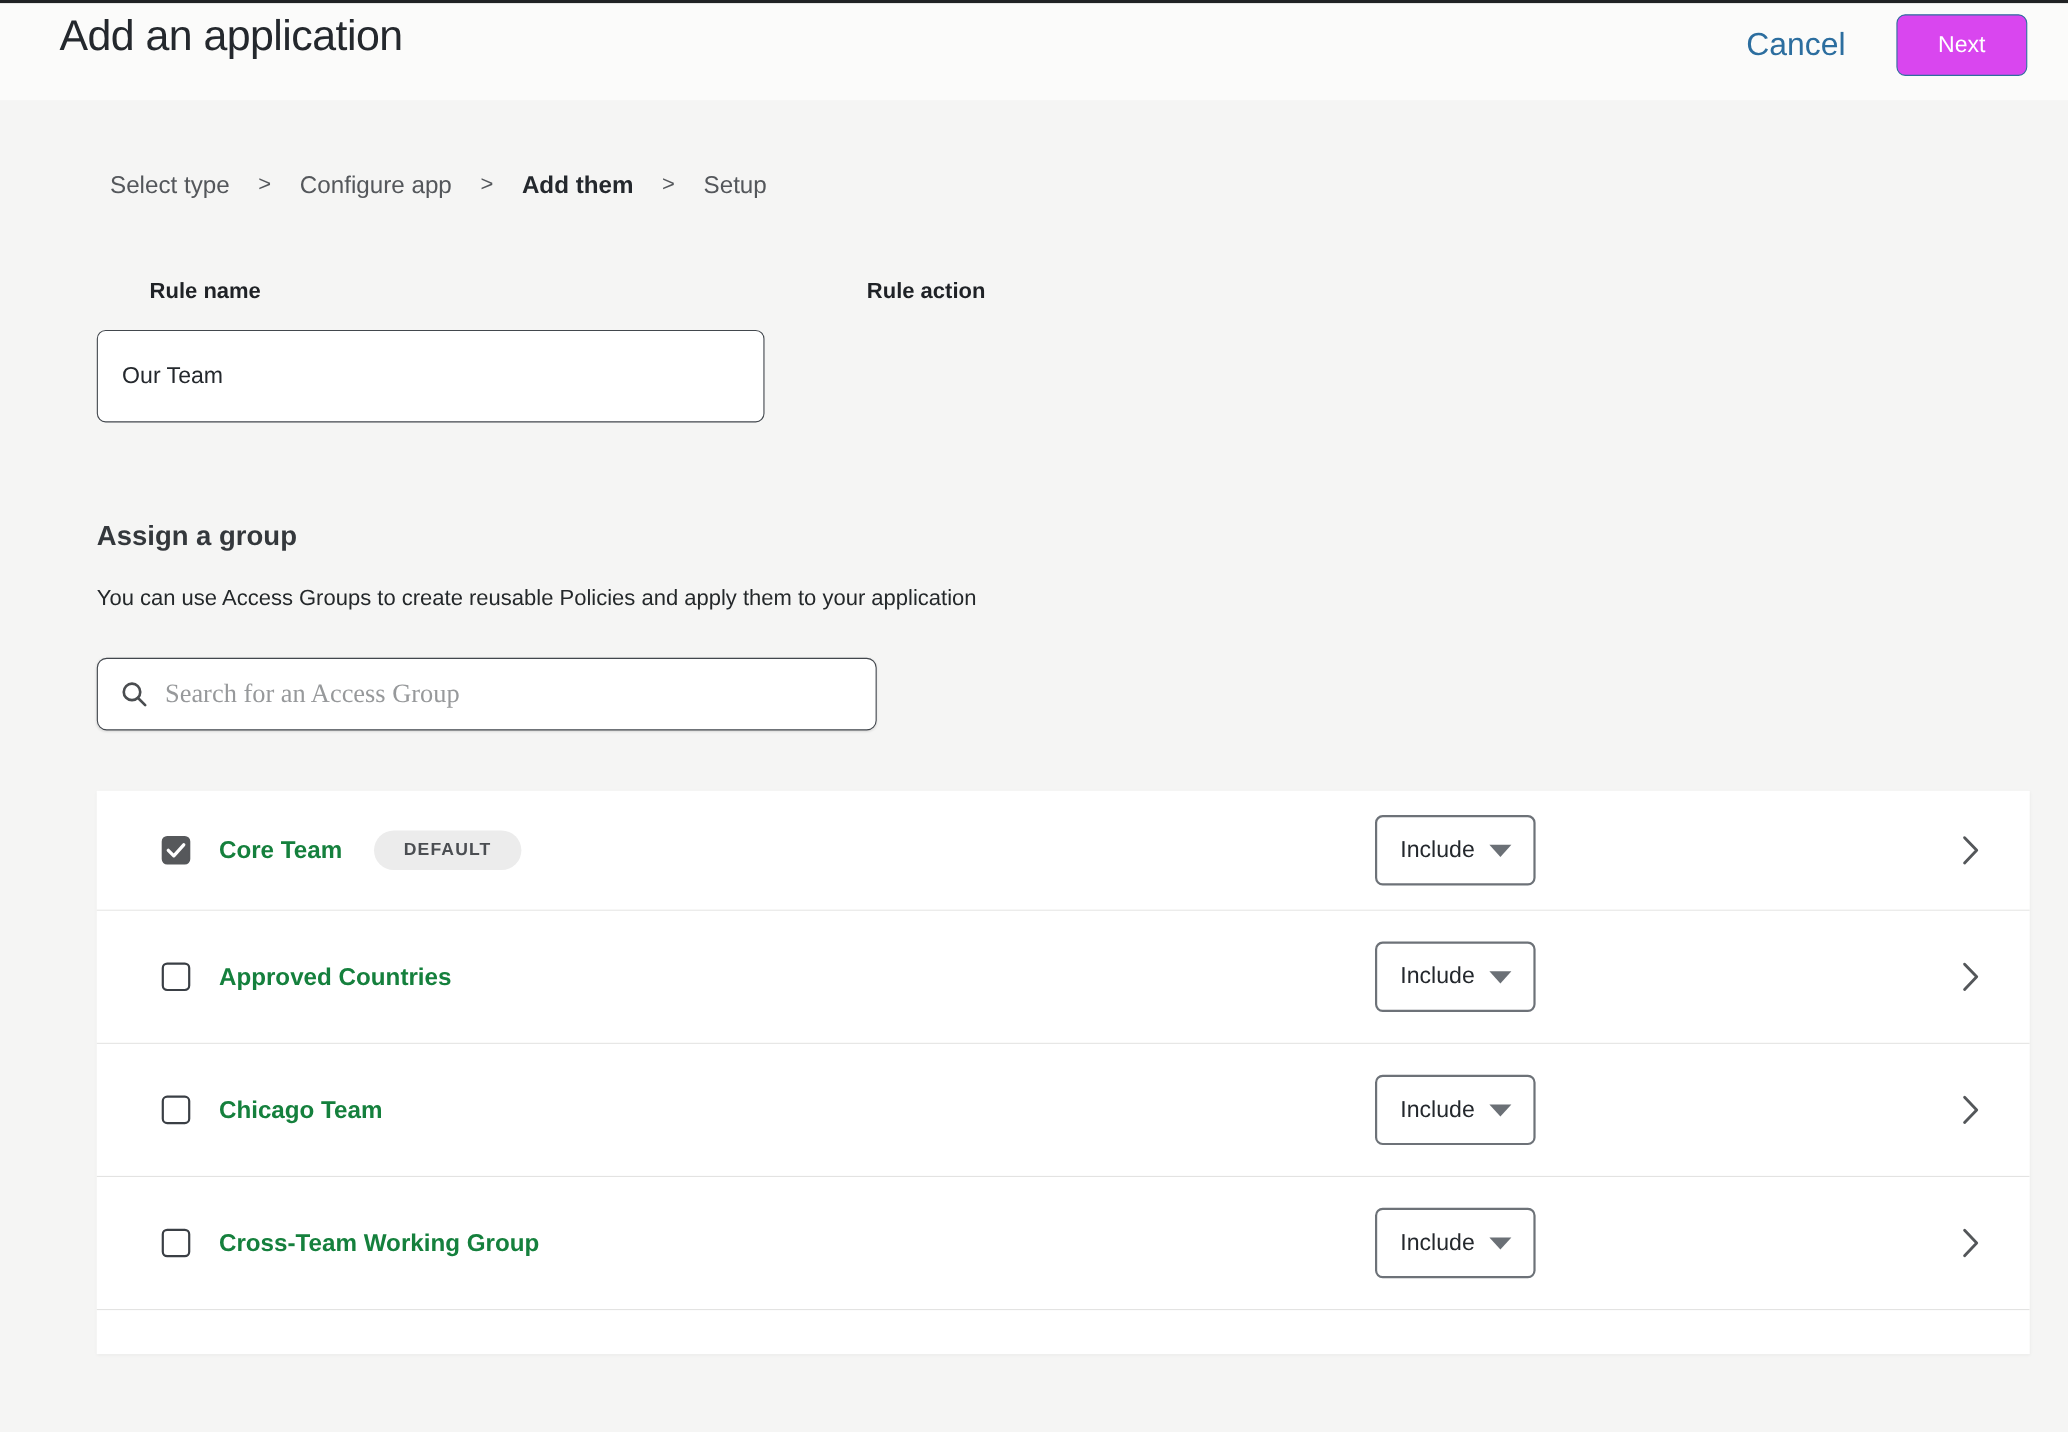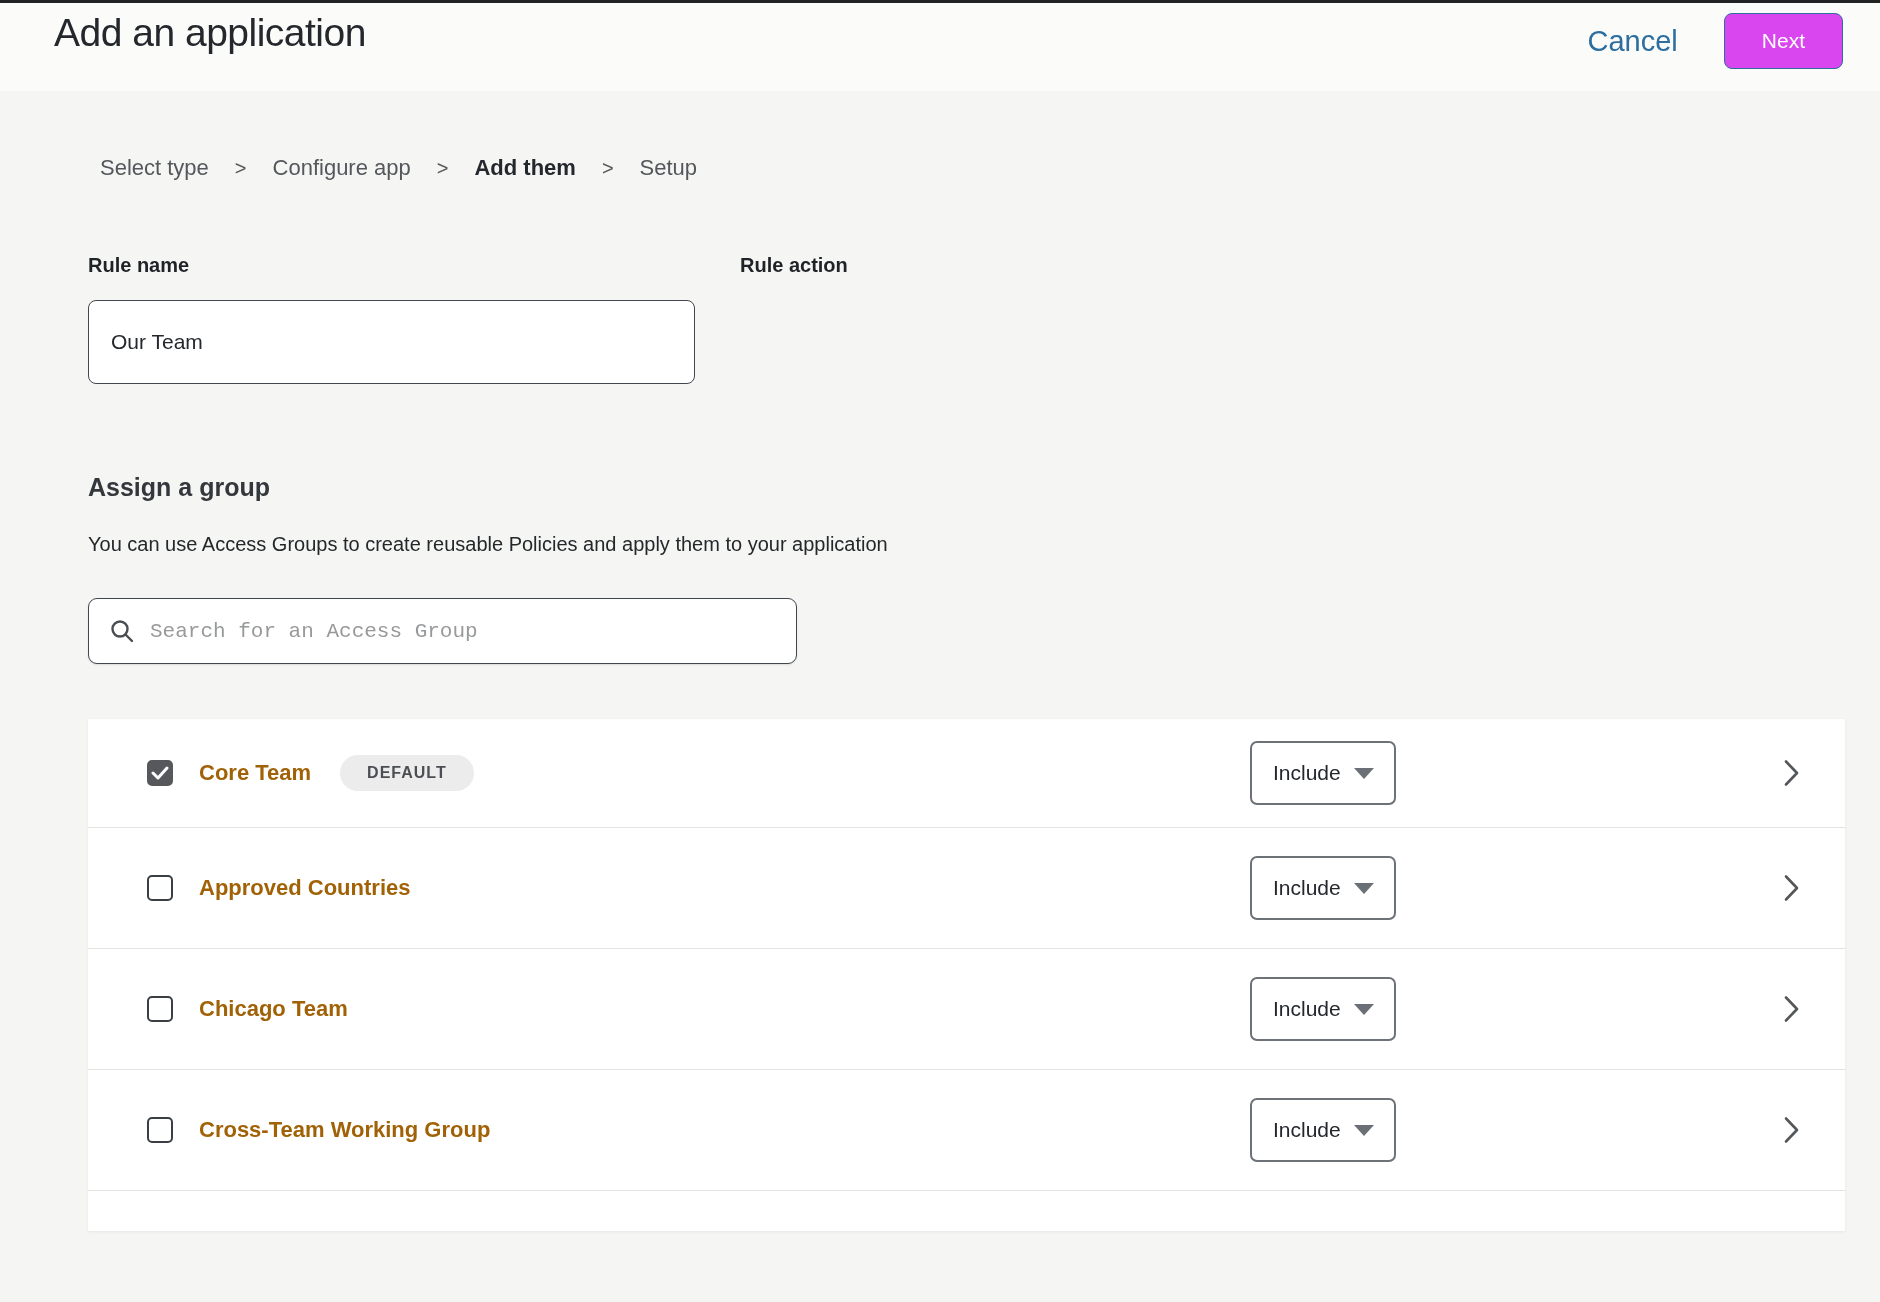--- a/index.html
+++ b/index.html
@@ -27,21 +27,21 @@
   .breadcrumb {
     margin:64px 0 0 100px; display:flex; align-items:center; gap:26px;
     font-size:22px; color:#54575b;
   }
   .breadcrumb .step { cursor:pointer; }
   .breadcrumb .step.active { color:#24282d; font-weight:700; }
   .breadcrumb .sep { color:#54575b; font-size:20px; }
 
   .form-row { display:flex; gap:45px; margin:73px 0 0 88px; }
   .field { display:flex; flex-direction:column; }
-  .field-label { font-size:20px; font-weight:700; color:#1f2226; height:24px; margin-bottom:22px; }
+  .field-label { font-size:20px; font-weight:700; color:#1f2226; height:24px; margin-bottom:22px;margin-left:48px; }
   .text-input {
     width:607px; height:84px; background:#ffffff;
     border:1.5px solid #42474d; border-radius:8px;
     font-size:21px; font-family:inherit; color:#24282d; padding:0 22px;
   }
   .select-box {
     width:597px; height:64px; background:#ffffff;
     border:1.5px solid #42474d; border-radius:8px;
     display:flex; align-items:center; justify-content:space-between;
     padding:0 26px; font-size:21px; cursor:pointer;
@@ -52,21 +52,21 @@
   .section-desc { margin:31px 0 0 88px; font-size:20px; color:#24282a; }
 
   .search-box {
     margin:42px 0 0 88px; width:709px; height:66px; background:#ffffff;
     border:1.5px solid #42474d; border-radius:9px;
     display:flex; align-items:center; padding:0 20px;
     box-shadow:0 1px 2px rgba(0,0,0,0.10);
   }
   .search-box svg { flex:0 0 auto; margin-right:14px; }
   .search-input {
-    flex:1; border:none; outline:none; font-size:21px; font-family:Liberation Mono, monospace;
+    flex:1; border:none; outline:none; font-size:24px; font-family:Liberation Serif, serif;
     color:#24282d; background:transparent;
   }
   .search-input::placeholder { color:#97999b; }
 
   .table { margin:55px 0 0 88px; width:1757px; }
   .table-head {
     background:#ffffff; height:94px; display:flex; align-items:center;
     box-shadow:0 1px 3px rgba(0,0,0,0.08); position:relative;
   }
   .col-name-head { margin-left:67px; font-size:21px; font-weight:700; color:#1f2226; }
@@ -81,21 +81,21 @@
   .row-tail { height:40px; background:#ffffff; }
 
   .checkbox {
     width:26px; height:26px; margin-left:59px; flex:0 0 auto;
     border:2px solid #3a3f45; border-radius:5px; background:#ffffff;
     display:flex; align-items:center; justify-content:center; cursor:pointer;
   }
   .checkbox.checked { background:#56585b; border-color:#56585b; }
   .checkbox:not(.checked) svg { display:none; }
 
-  .row-name { margin-left:26px; font-size:22px; font-weight:700; color:#a16207; }
+  .row-name { margin-left:26px; font-size:22px; font-weight:700; color:#15803d; }
   .badge {
     margin-left:29px; height:36px; padding:0 27px; border-radius:18px;
     background:#ececec; color:#4b4e52; font-size:16px; font-weight:700;
     letter-spacing:1px; display:flex; align-items:center;
   }
 
   .include-select {
     position:absolute; left:1162px; width:146px; height:64px;
     background:#ffffff; border:2px solid #6d7278; border-radius:7px;
     display:flex; align-items:center; justify-content:space-between;

